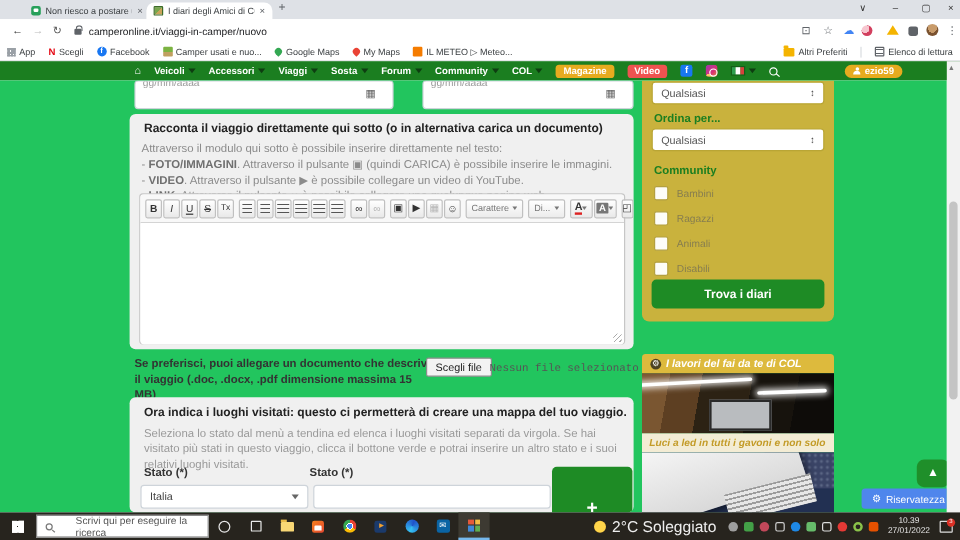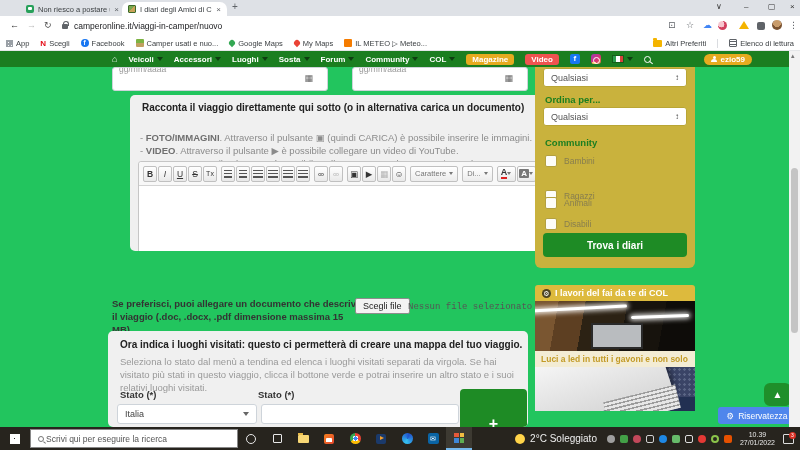--- a/index.html
+++ b/index.html
@@ -85,21 +85,21 @@
   .personic::after { content:""; position:absolute; left:0.5px; top:3.5px; width:6px; height:3px; border-radius:3px 3px 0 0; background:#fff; }
 
   
   #content { left:0; top:67px; width:789px; height:360px; background:#22c55e; overflow:hidden; }
 
   .datebox { position:absolute; top:0; height:24px; background:#fff; border:1px solid #ced4da; border-radius:3px; overflow:hidden; }
   .datebox .ghost { position:absolute; left:6px; top:-4px; font-size:8.5px; color:#999; }
   .datebox .cal { position:absolute; right:14px; top:5px; font-size:9px; color:#666; }
 
   .card { position:absolute; left:108px; width:420px; background:#f0f0f0; border-radius:5px; overflow:hidden; }
-  #card-story { top:28px; height:156px;margin-left:22px; }
+  #card-story { top:28px; height:196px; }
   .card h3 { position:absolute; left:12px; font-size:10px; font-weight:bold; color:#222; white-space:nowrap; }
   .introline { position:absolute; left:10px; font-size:9.5px; color:#8b8b8b; white-space:nowrap; }
   .introline b { color:#6f6f6f; }
 
   .editor { position:absolute; left:8px; top:66px; width:405px; height:126px; border:1px solid #c6c6c6; border-radius:3px; background:#fff; }
   .ed-toolbar { height:24px; background:#f8f8f8; border-bottom:1px solid #d4d4d4; border-radius:3px 3px 0 0;
                 display:flex; align-items:center; padding:0 4px; gap:4px; }
   .tg { display:flex; gap:1px; }
   .tb { width:14px; height:16px; border:1px solid #c0c0c0; border-radius:2px; background:linear-gradient(#fff,#e9e9e9);
         font-size:8.5px; color:#333; display:flex; align-items:center; justify-content:center; font-family:inherit; padding:0; }
@@ -138,21 +138,21 @@
   .sselect { position:absolute; left:8px; width:144px; height:19px; background:#fff; border-radius:3px;
              font-size:9px; color:#555; display:flex; align-items:center; padding:0 7px; border:1px solid #b9a535; }
   .sselect .ud { margin-left:auto; font-size:8px; color:#444; }
   .sb-label { position:absolute; left:10px; font-size:9.5px; font-weight:bold; color:#1b7e20; }
   .cbrow { position:absolute; left:10px; display:flex; align-items:center; gap:7px; }
   .cbox { width:12px; height:12px; background:#fdfdf8; border:1px solid #b3a040; border-radius:2px; }
   .cblabel { font-size:8.5px; color:#877e4f; }
   .findbtn { position:absolute; left:8px; top:166px; width:144px; height:24px; background:#1e8b25; border:none;
              border-radius:4px; color:#fff; font-size:10px; font-weight:bold; font-family:inherit; }
 
-  #diy { position:absolute; left:535px; top:218px; width:160px; height:126px; overflow:hidden; }
+  #diy { position:absolute; left:535px; top:228px; width:160px; height:142px; overflow:hidden;font-style:italic; }
   .diy-head { height:16px; background:#ddba3d; border-radius:3px 3px 0 0; display:flex; align-items:center; gap:4px;
               padding:0 7px; color:#fff; font-size:9px; font-weight:bold; white-space:nowrap; }
   .gearball { width:9px; height:9px; border-radius:50%; background:#4c4322; color:#fff; font-size:7px; line-height:9px; text-align:center; flex:none; }
   .diy-img1 { height:50px; position:relative; overflow:hidden;
       background:linear-gradient(100deg,#7a5631 0 14%,#5d3f22 14% 30%,#2c2214 30% 55%,#17130d 55% 78%,#0e0c09 78%); }
   .led { position:absolute; background:#fff; box-shadow:0 0 5px 1.5px rgba(255,255,255,.9); border-radius:2px; }
   .led.a { left:-4px; top:6px; width:96px; height:3px; transform:rotate(-3deg); }
   .led.b { left:96px; top:14px; width:58px; height:3px; transform:rotate(-2deg); }
   .screen { position:absolute; left:56px; top:22px; width:52px; height:26px; background:#b9bcbf; border:2px solid #2a2a2a; }
   .diy-cap { height:16px; background:#f3ecd4; color:#c39b27; font-size:8.5px; font-weight:bold;
@@ -176,21 +176,21 @@
   #scrollbar .up { position:absolute; left:2px; top:1px; font-size:7px; color:#777; }
   #sb-thumb { position:absolute; left:2px; top:117px; width:7px; height:165px; background:#c4c4c4; border-radius:4px; }
 
   
   #taskbar { left:0; top:427px; width:800px; height:23px; background:#27241e; display:flex; align-items:center; }
   .startbtn { width:30px; height:23px; display:flex; align-items:center; justify-content:center; }
   .winlogo { width:10px; height:10px; background:
       conic-gradient(#fff 0 25%, transparent 0 100%),
       repeating-linear-gradient(to right,#fff 0 4.5px,transparent 4.5px 5.5px),
       repeating-linear-gradient(to bottom,#fff 0 4.5px,transparent 4.5px 5.5px); }
-  .tsearch { width:208px; height:19px; background:#fff; border:1px solid #888; display:flex; align-items:center; gap:2px;
+  .tsearch { width:144px; height:19px; background:#fff; border:1px solid #888; display:flex; align-items:center; gap:19px;
              padding:0 7px; font-size:8.5px; color:#555; }
   .tmag { width:6px; height:6px; border:1.2px solid #777; border-radius:50%; position:relative; flex:none; }
   .tmag::after { content:""; position:absolute; left:4px; top:5px; width:3px; height:1.2px; background:#777; transform:rotate(40deg); }
   .tbtnio { width:26px; height:23px; display:flex; align-items:center; justify-content:center; flex:none; }
   .cortana { width:10px; height:10px; border:1.5px solid #e8e8e8; border-radius:50%; }
   .taskview { width:9px; height:9px; border:1.2px solid #e8e8e8; border-radius:1px; }
   .tfolder { width:11px; height:8px; background:#f8d775; border-radius:1px; position:relative; }
   .tfolder::before { content:""; position:absolute; left:0; top:-2px; width:5px; height:2px; background:#e8bb4a; }
   .tphotos { width:10px; height:10px; border-radius:2px; background:linear-gradient(135deg,#f6821f,#e3452f); position:relative; }
   .tphotos::after { content:""; position:absolute; left:2px; top:4px; width:6px; height:4px; background:#fff; border-radius:1px 1px 0 0; }
@@ -203,21 +203,21 @@
   .tedge { width:11px; height:11px; border-radius:50%; background:conic-gradient(from 200deg,#35c1f1,#2052cb,#35c1f1); }
   .tmail { width:11px; height:11px; background:#0a64a4; border-radius:2px; color:#fff; font-size:7px; line-height:11px; text-align:center; position:relative; }
   .badge { position:absolute; right:-3px; top:-3px; min-width:7px; height:7px; background:#d93025; color:#fff;
            font-size:5px; line-height:7px; border-radius:4px; text-align:center; padding:0 1px; }
   .tactive { background:#3d3a32; border-bottom:2px solid #76b9ed; }
   .tcollage { width:10px; height:10px; display:grid; grid-template:1fr 1fr / 1fr 1fr; gap:1px; }
   .tcollage i:nth-child(1){background:#e4593a;} .tcollage i:nth-child(2){background:#f２bc42;background:#f2bc42;}
   .tcollage i:nth-child(3){background:#3f87d6;} .tcollage i:nth-child(4){background:#5fae52;}
   .tb-grow { flex:1; }
   .sun { width:10px; height:10px; border-radius:50%; background:radial-gradient(circle,#ffd54a 0 60%,#f5a623 100%); }
-  .weathertxt { font-size:10px; color:#eee; white-space:nowrap; margin:0 10px 0 5px; }
+  .weathertxt { font-size:13px; color:#eee; white-space:nowrap; margin:0 10px 0 5px; }
   .tray { display:flex; align-items:center; gap:5px; margin-right:8px; }
   .tico { width:8px; height:8px; border-radius:2px; }
   .clock { color:#e8e8e8; font-size:7px; text-align:center; line-height:8px; margin-right:8px; white-space:nowrap; }
   .notif { width:11px; height:10px; border:1px solid #ddd; border-radius:1px; position:relative; margin-right:6px; }
 </style>
 </head>
 <body>
 
 <div id="screen">
 
@@ -300,21 +300,21 @@
     <span class="nav-home">⌂</span>
     <span class="navitem">
         <span>Veicoli</span>
         <span class="ncaret"></span>
       </span>
     <span class="navitem">
         <span>Accessori</span>
         <span class="ncaret"></span>
       </span>
     <span class="navitem">
-        <span>Luoghi</span>
+        <span>Viaggi</span>
         <span class="ncaret"></span>
       </span>
     <span class="navitem">
         <span>Sosta</span>
         <span class="ncaret"></span>
       </span>
     <span class="navitem">
         <span>Forum</span>
         <span class="ncaret"></span>
       </span>
@@ -352,20 +352,21 @@
       <span class="ghost">gg/mm/aaaa</span>
       <span class="cal">▦</span>
     </div>
     <div class="datebox" style="left:352px;width:176px">
       <span class="ghost">gg/mm/aaaa</span>
       <span class="cal">▦</span>
     </div>
 
     <div class="card" id="card-story">
       <h3 style="top:7px">Racconta il viaggio direttamente qui sotto (o in alternativa carica un documento)</h3>
+      <div class="introline" style="top:24px"><span></span><b></b><span>Attraverso il modulo qui sotto è possibile inserire direttamente nel testo:</span></div>
       <div class="introline" style="top:50px"><span>- </span><b>VIDEO</b><span>. Attraverso il pulsante ▶ è possibile collegare un video di YouTube.</span></div>
       <div class="introline" style="top:37px"><span>- </span><b>FOTO/IMMAGINI</b><span>. Attraverso il pulsante ▣ (quindi CARICA) è possibile inserire le immagini.</span></div>
       <div class="introline" style="top:63px"><span>- </span><b>LINK</b><span>. Attraverso il pulsante ∞ è possibile collegare una qualunque pagina web.</span></div>
 
       <div class="editor">
         <div class="ed-toolbar">
           <div class="tg">
             <button class="tb" style="font-weight:bold">B</button>
             <button class="tb" style="font-style:italic">I</button>
             <button class="tb">
@@ -459,21 +460,21 @@
       <span class="sb-label" style="top:27px">Ordina per...</span>
       <div class="sselect" style="top:40px">
           <span>Qualsiasi</span>
           <span class="ud">↕</span>
         </div>
       <span class="sb-label" style="top:70px">Community</span>
       <div class="cbrow" style="top:88px">
           <span class="cbox"></span>
           <span class="cblabel">Bambini</span>
         </div>
-      <div class="cbrow" style="top:123px">
+      <div class="cbrow" style="top:109px">
           <span class="cbox"></span>
           <span class="cblabel">Ragazzi</span>
         </div>
       <div class="cbrow" style="top:130px">
           <span class="cbox"></span>
           <span class="cblabel">Animali</span>
         </div>
       <div class="cbrow" style="top:151px">
           <span class="cbox"></span>
           <span class="cblabel">Disabili</span>

